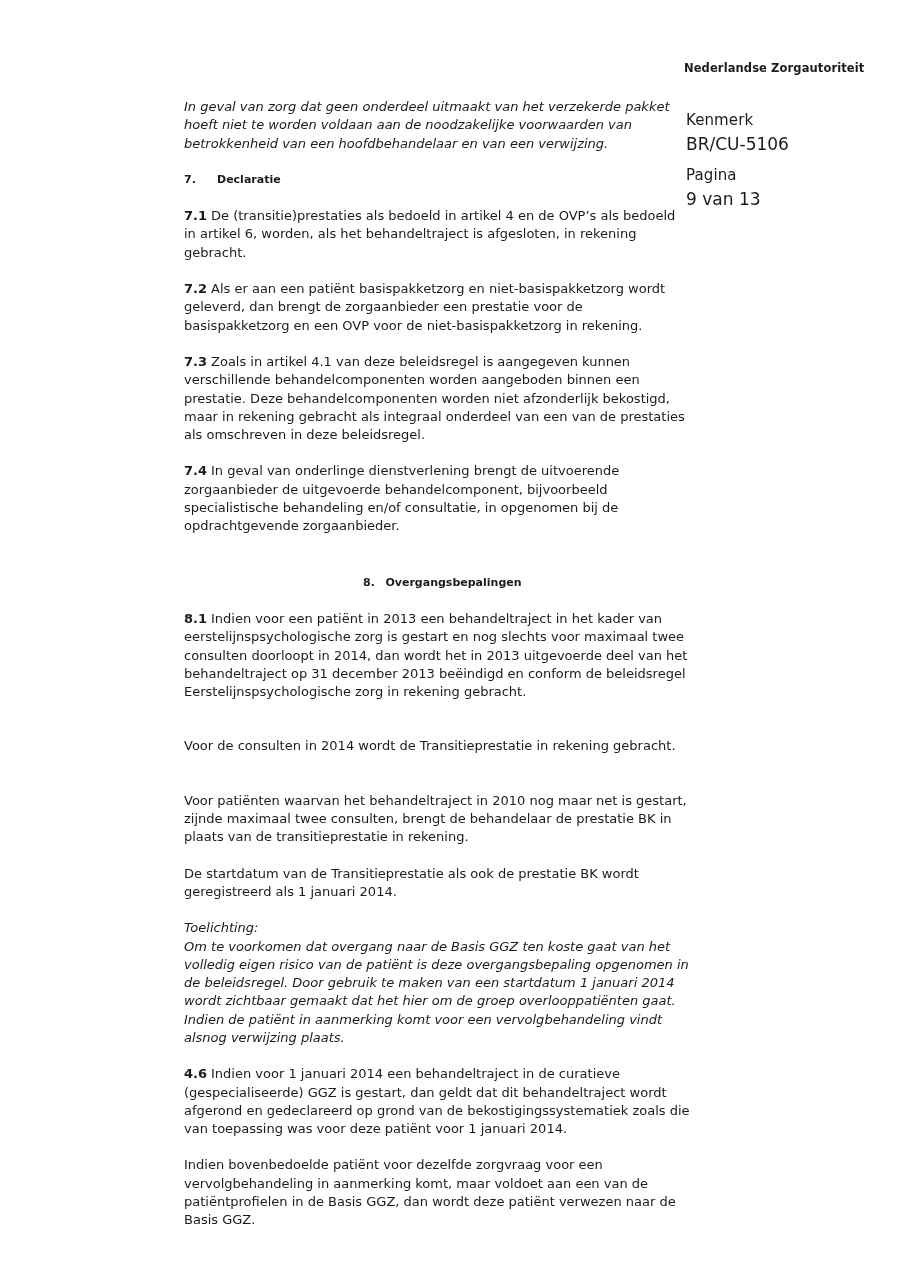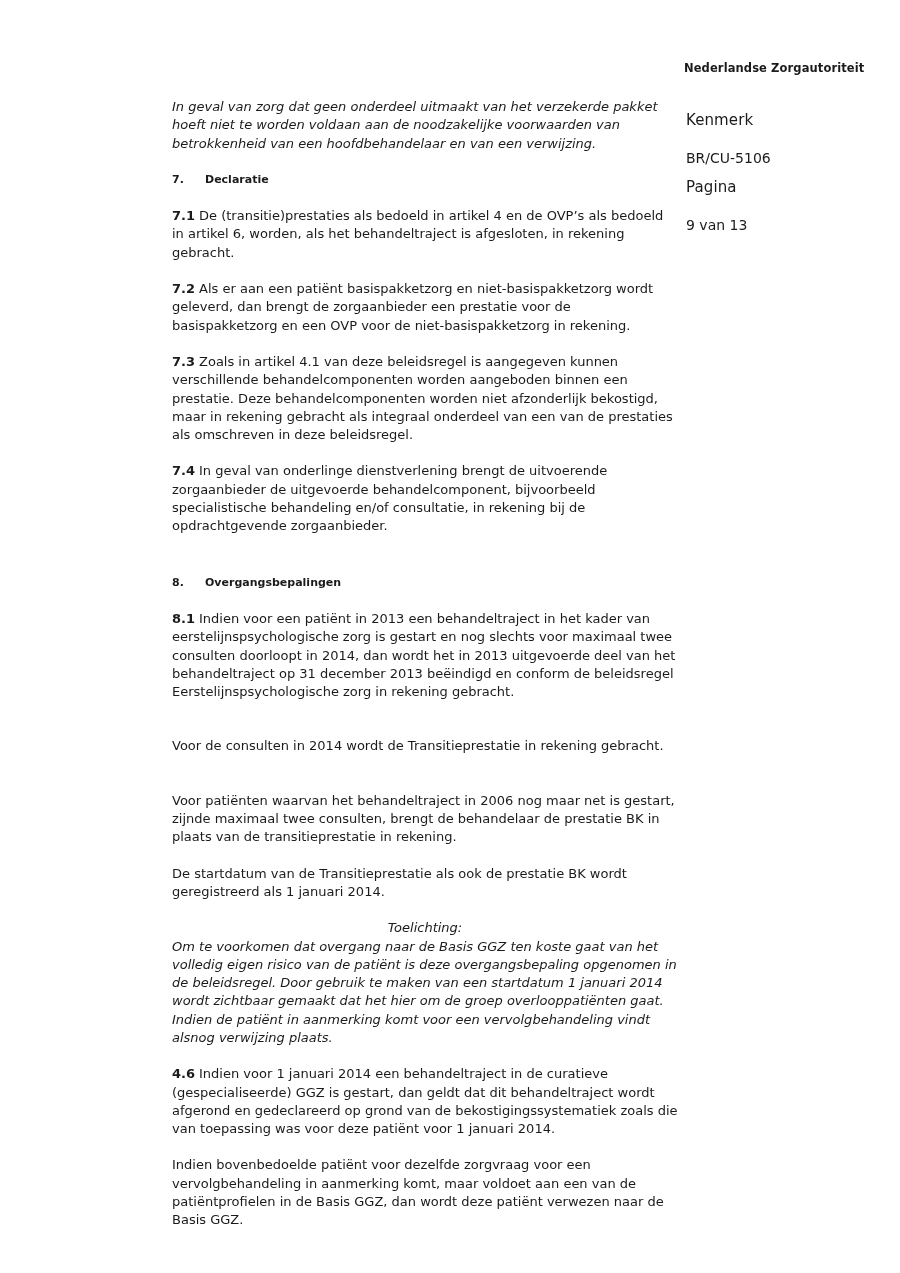--- a/index.html
+++ b/index.html
@@ -38,30 +38,30 @@
     left: 686px;
     top: 111px;
     width: 170px;
   }
   .meta-label {
     font-size: 15px;
     font-weight: normal;
     letter-spacing: 0.1px;
   }
   .meta-value {
-    font-size: 14px;
-    margin-top: 21px;
+    font-size: 17px;
+    margin-top: 5px;
   }
   .meta-label.second {
     margin-top: 12px;
   }
   
   .content {
     position: absolute;
-    left: 172px;
+    left: 184px;
     top: 98px;
     width: 506px;
     font-size: 13px;
     line-height: 18.3px;
   }
   .content p {
     margin: 18px 0 0 0;
   }
   .content p.first {
     margin-top: 0;
@@ -70,36 +70,36 @@
     font-style: italic;
   }
   h2.sec-heading {
     font-size: 11px;
     line-height: 18.3px;
     font-weight: bold;
     margin: 18px 0 0 0;
   }
   h2.sec-heading.mt-lg {
     margin-top: 38px;
+    text-align: center;
   }
   .hnum {
     display: inline-block;
     width: 33px;
   }
   .pnum {
     font-weight: bold;
     margin-right: 4px;
   }
   .seg.block {
     display: block;
     margin-top: 36px;
   }
   .tlabel {
     display: block;
-    text-align: center;
   }
 </style>
 </head>
 <body>
 
 <div class="page">
 
   <div class="brand">Nederlandse Zorgautoriteit</div>
 
   <div class="meta">
@@ -123,33 +123,33 @@
 
     <p>
       <b class="pnum">7.2</b><span>Als er aan een patiënt basispakketzorg en niet-basispakketzorg wordt geleverd, dan brengt de zorgaanbieder een prestatie voor de basispakketzorg en een OVP voor de niet-basispakketzorg in rekening.</span>
     </p>
 
     <p>
       <b class="pnum">7.3</b><span>Zoals in artikel 4.1 van deze beleidsregel is aangegeven kunnen verschillende behandelcomponenten worden aangeboden binnen een prestatie. Deze behandelcomponenten worden niet afzonderlijk bekostigd, maar in rekening gebracht als integraal onderdeel van een van de prestaties als omschreven in deze beleidsregel.</span>
     </p>
 
     <p>
-      <b class="pnum">7.4</b><span>In geval van onderlinge dienstverlening brengt de uitvoerende zorgaanbieder de uitgevoerde behandelcomponent, bijvoorbeeld specialistische behandeling en/of consultatie, in rekening bij de opdrachtgevende zorgaanbieder.</span>
+      <b class="pnum">7.4</b><span>In geval van onderlinge dienstverlening brengt de uitvoerende zorgaanbieder de uitgevoerde behandelcomponent, bijvoorbeeld specialistische behandeling en/of consultatie, in opgenomen bij de opdrachtgevende zorgaanbieder.</span>
     </p>
 
     <h2 class="sec-heading mt-lg">
       <span class="hnum">8.</span><span>Overgangsbepalingen</span>
     </h2>
 
     <p>
       <span class="seg">
         <b class="pnum">8.1</b><span>Indien voor een patiënt in 2013 een behandeltraject in het kader van eerstelijnspsychologische zorg is gestart en nog slechts voor maximaal twee consulten doorloopt in 2014, dan wordt het in 2013 uitgevoerde deel van het behandeltraject op 31 december 2013 beëindigd en conform de beleidsregel Eerstelijnspsychologische zorg in rekening gebracht.</span>
       </span>
       <span class="seg block">Voor de consulten in 2014 wordt de Transitieprestatie in rekening gebracht.</span>
-      <span class="seg block">Voor patiënten waarvan het behandeltraject in 2006 nog maar net is gestart, zijnde maximaal twee consulten, brengt de behandelaar de prestatie BK in plaats van de transitieprestatie in rekening.</span>
+      <span class="seg block">Voor patiënten waarvan het behandeltraject in 2010 nog maar net is gestart, zijnde maximaal twee consulten, brengt de behandelaar de prestatie BK in plaats van de transitieprestatie in rekening.</span>
     </p>
 
     <p>De startdatum van de Transitieprestatie als ook de prestatie BK wordt geregistreerd als 1 januari 2014.</p>
 
     <p class="italic">
       <span class="tlabel">Toelichting:</span><span>Om te voorkomen dat overgang naar de Basis GGZ ten koste gaat van het volledig eigen risico van de patiënt is deze overgangsbepaling opgenomen in de beleidsregel. Door gebruik te maken van een startdatum 1 januari 2014 wordt zichtbaar gemaakt dat het hier om de groep overlooppatiënten gaat. Indien de patiënt in aanmerking komt voor een vervolgbehandeling vindt alsnog verwijzing plaats.</span>
     </p>
 
     <p>
       <b class="pnum">4.6</b><span>Indien voor 1 januari 2014 een behandeltraject in de curatieve (gespecialiseerde) GGZ is gestart, dan geldt dat dit behandeltraject wordt afgerond en gedeclareerd op grond van de bekostigingssystematiek zoals die van toepassing was voor deze patiënt voor 1 januari 2014.</span>

